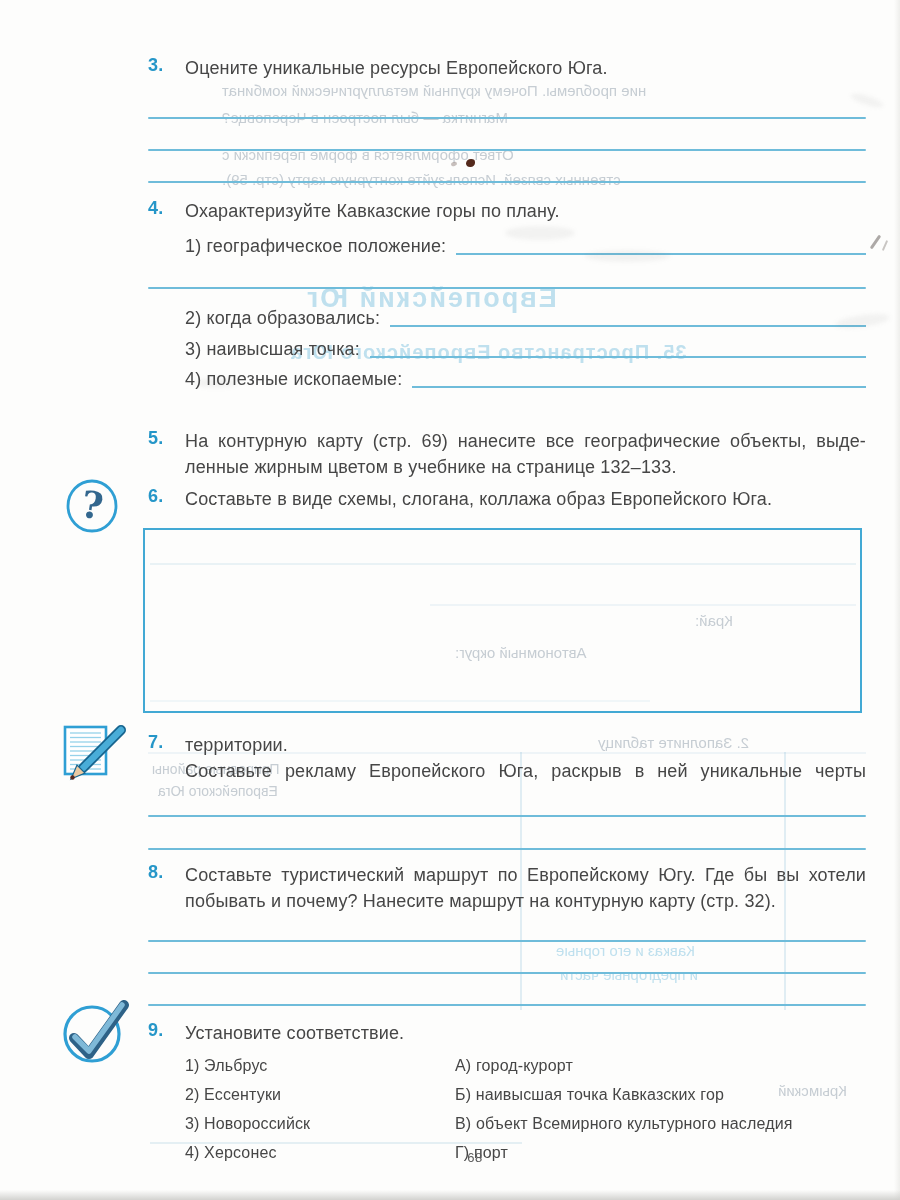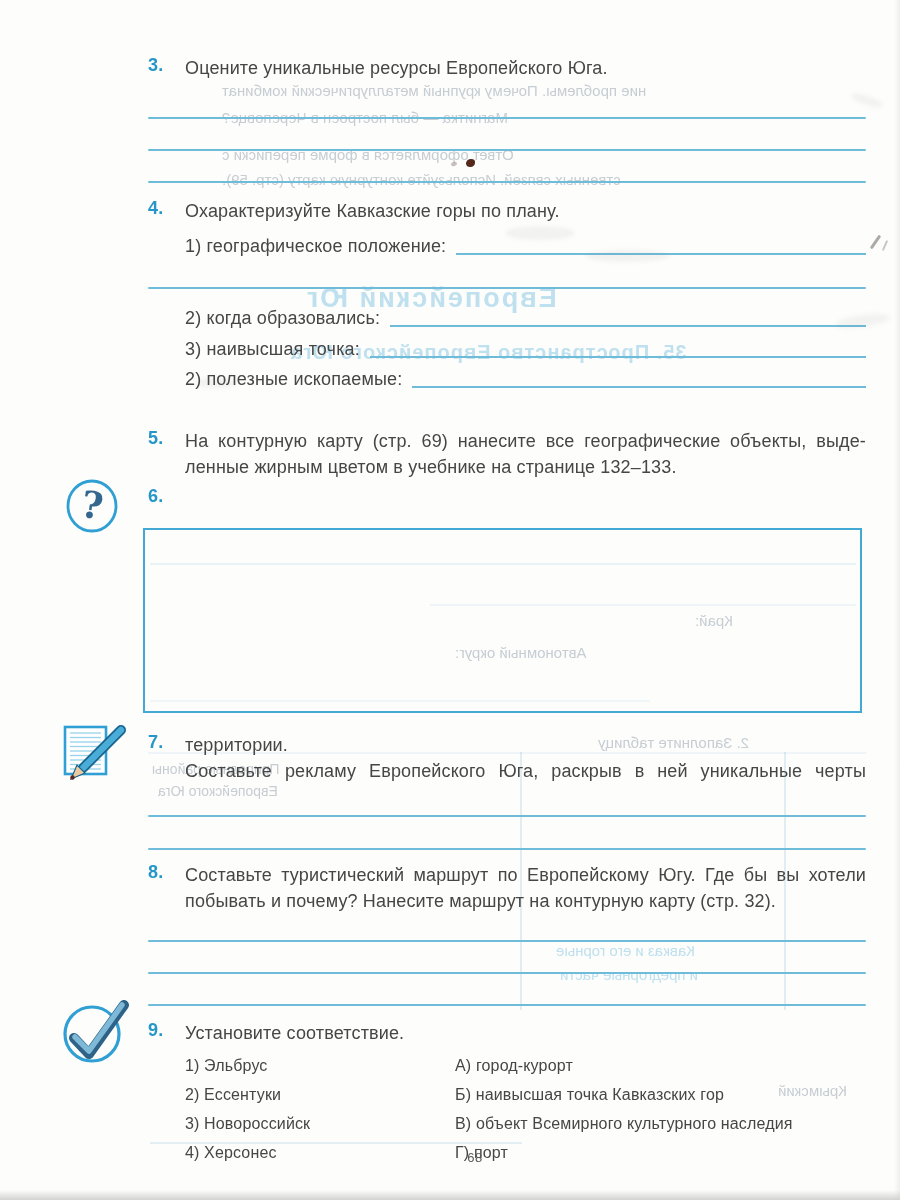--- a/index.html
+++ b/index.html
@@ -113,38 +113,39 @@
   <div class="rule" style="top:287px"></div>
   <div class="subrow" style="top:305px">
     <span>2) когда образовались:</span>
     <span class="fill"></span>
   </div>
   <div class="subrow" style="top:336px">
     <span>3) наивысшая точка:</span>
     <span class="fill"></span>
   </div>
   <div class="subrow" style="top:366px">
-    <span>2) полезные ископаемые:</span>
+    <span>4) полезные ископаемые:</span>
     <span class="fill"></span>
   </div>
 
   <span class="num" style="top:428px">5.</span>
   <div class="txt" style="top:428px">
     <div class="line just">На контурную карту (стр. 69) нанесите все географические объекты, выде-</div>
     <div class="line">ленные жирным цветом в учебнике на странице 132–133.</div>
   </div>
 
   <div class="icon" style="left:64px;top:477px">
     <svg width="56" height="58" viewBox="0 0 56 58">
       <ellipse cx="28" cy="29" rx="24" ry="25" fill="none" stroke="#2f9fd4" stroke-width="2.8"></ellipse>
       <text x="28" y="41" text-anchor="middle" font-size="37" font-weight="bold" fill="#33678e" font-family="DejaVu Serif, serif" transform="rotate(9 28 29)">?</text>
     </svg>
   </div>
 
   <span class="num" style="top:486px">6.</span>
+  <div class="txt" style="top:486px">Составьте в виде схемы, слогана, коллажа образ Европейского Юга.</div>
   <div class="answer-box"></div>
 
   <div class="icon" style="left:58px;top:720px">
     <svg width="76" height="62" viewBox="0 0 76 62">
       <rect x="7" y="7" width="41" height="47" fill="#ffffff" stroke="#2f9fd4" stroke-width="2.6"></rect>
       <g stroke="#96d2ea" stroke-width="1.3">
         <line x1="12" y1="13" x2="43" y2="13"></line>
           <line x1="12" y1="17.5" x2="43" y2="17.5"></line>
         <line x1="12" y1="22" x2="43" y2="22"></line>
           <line x1="12" y1="26.5" x2="43" y2="26.5"></line>

